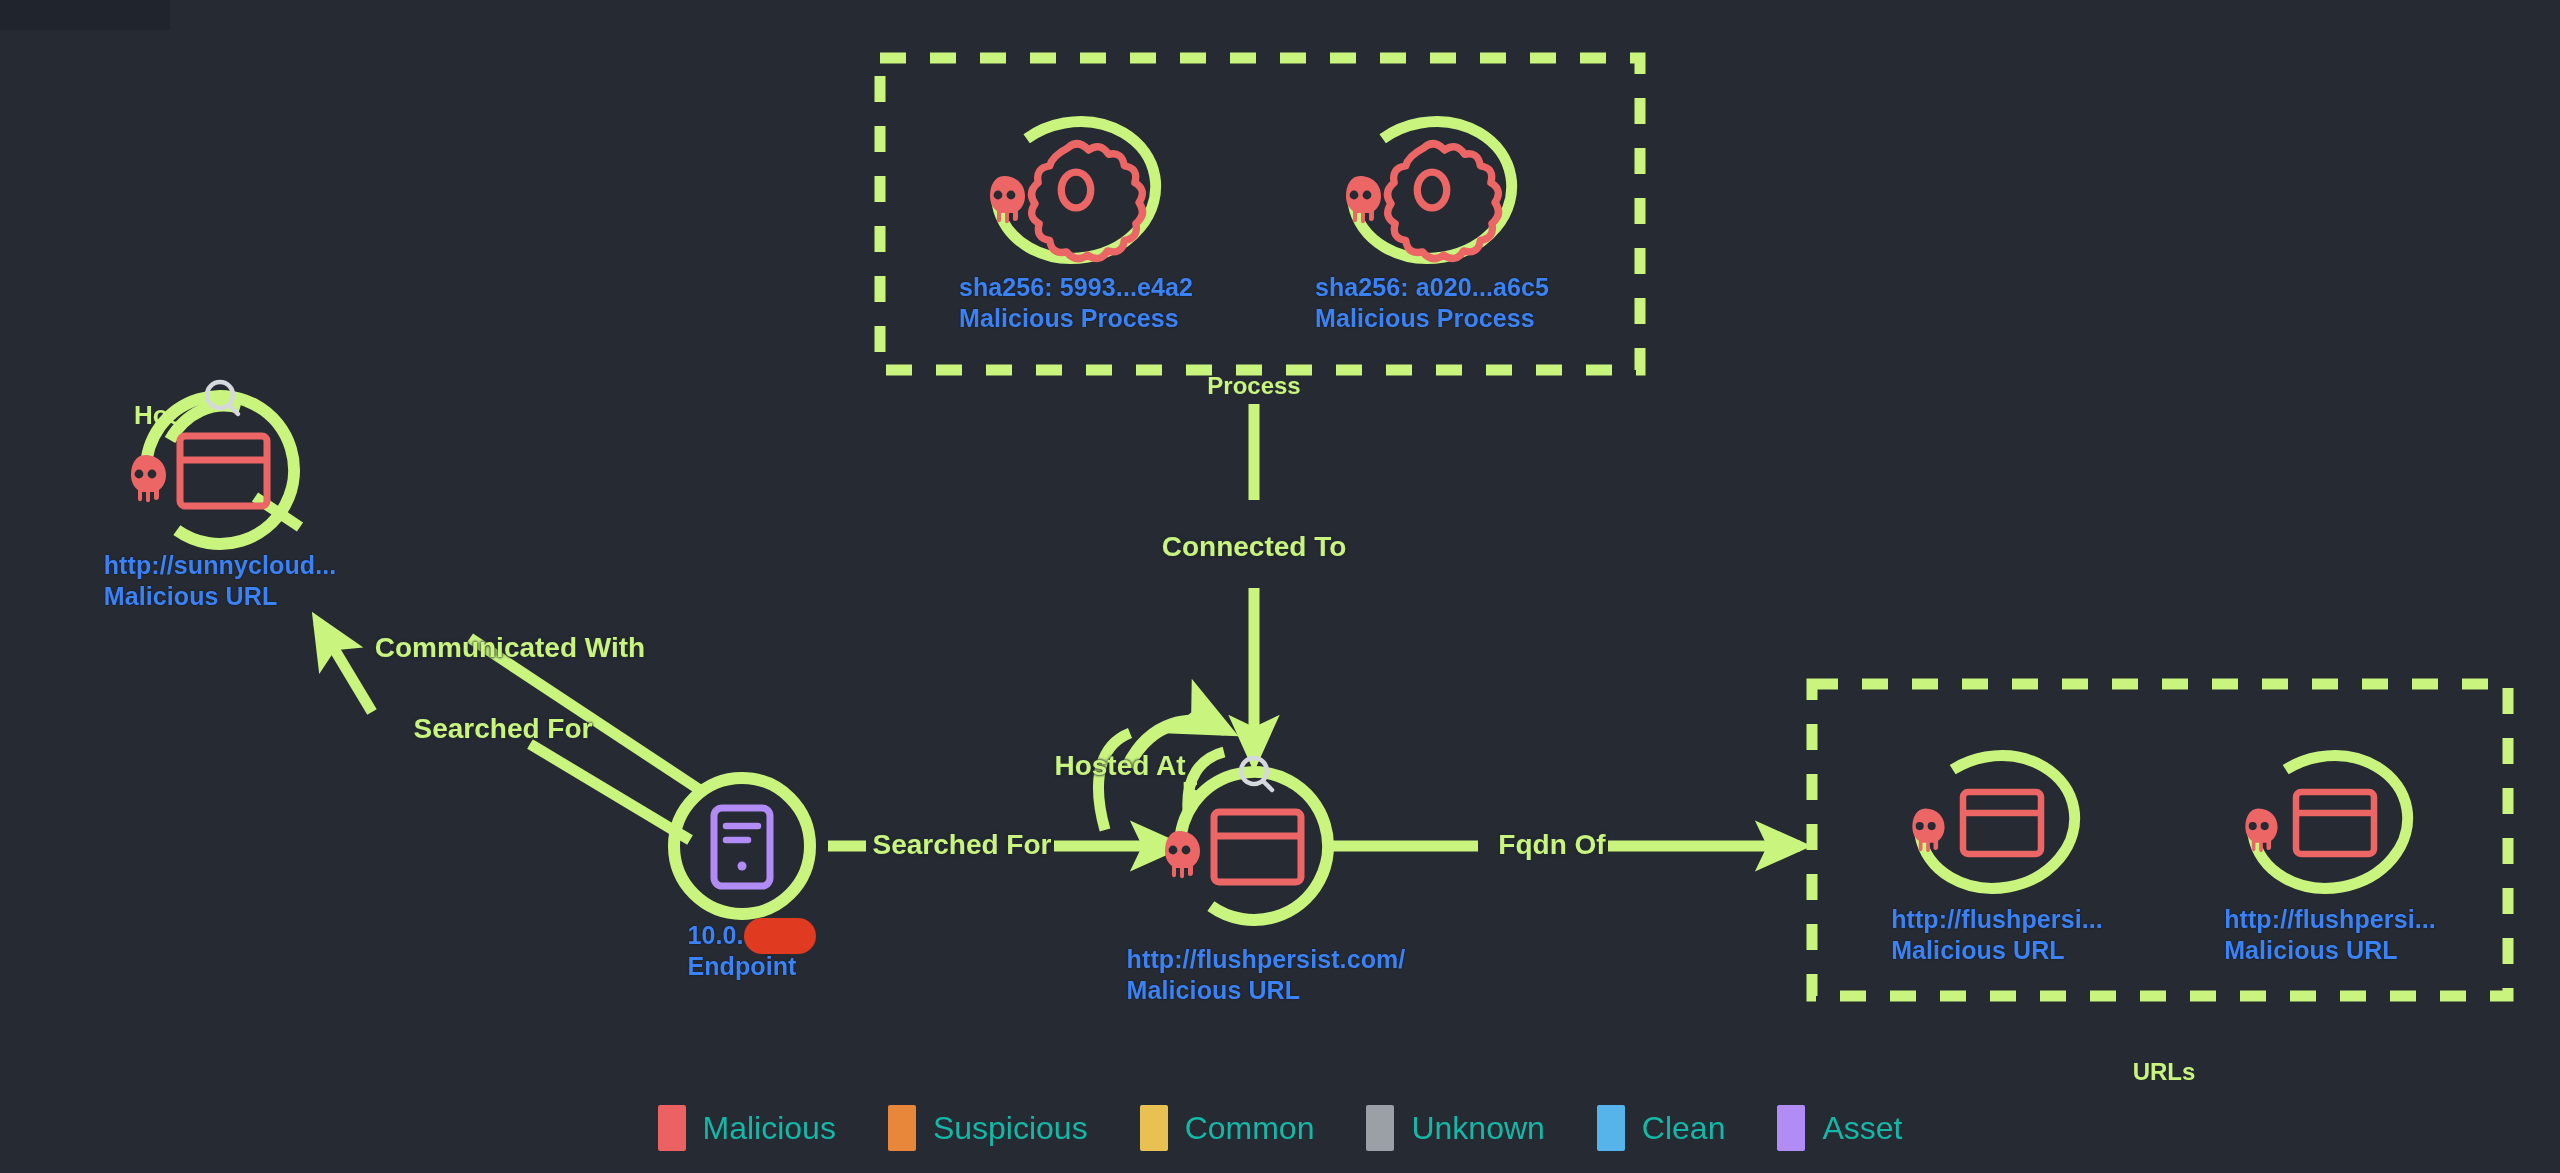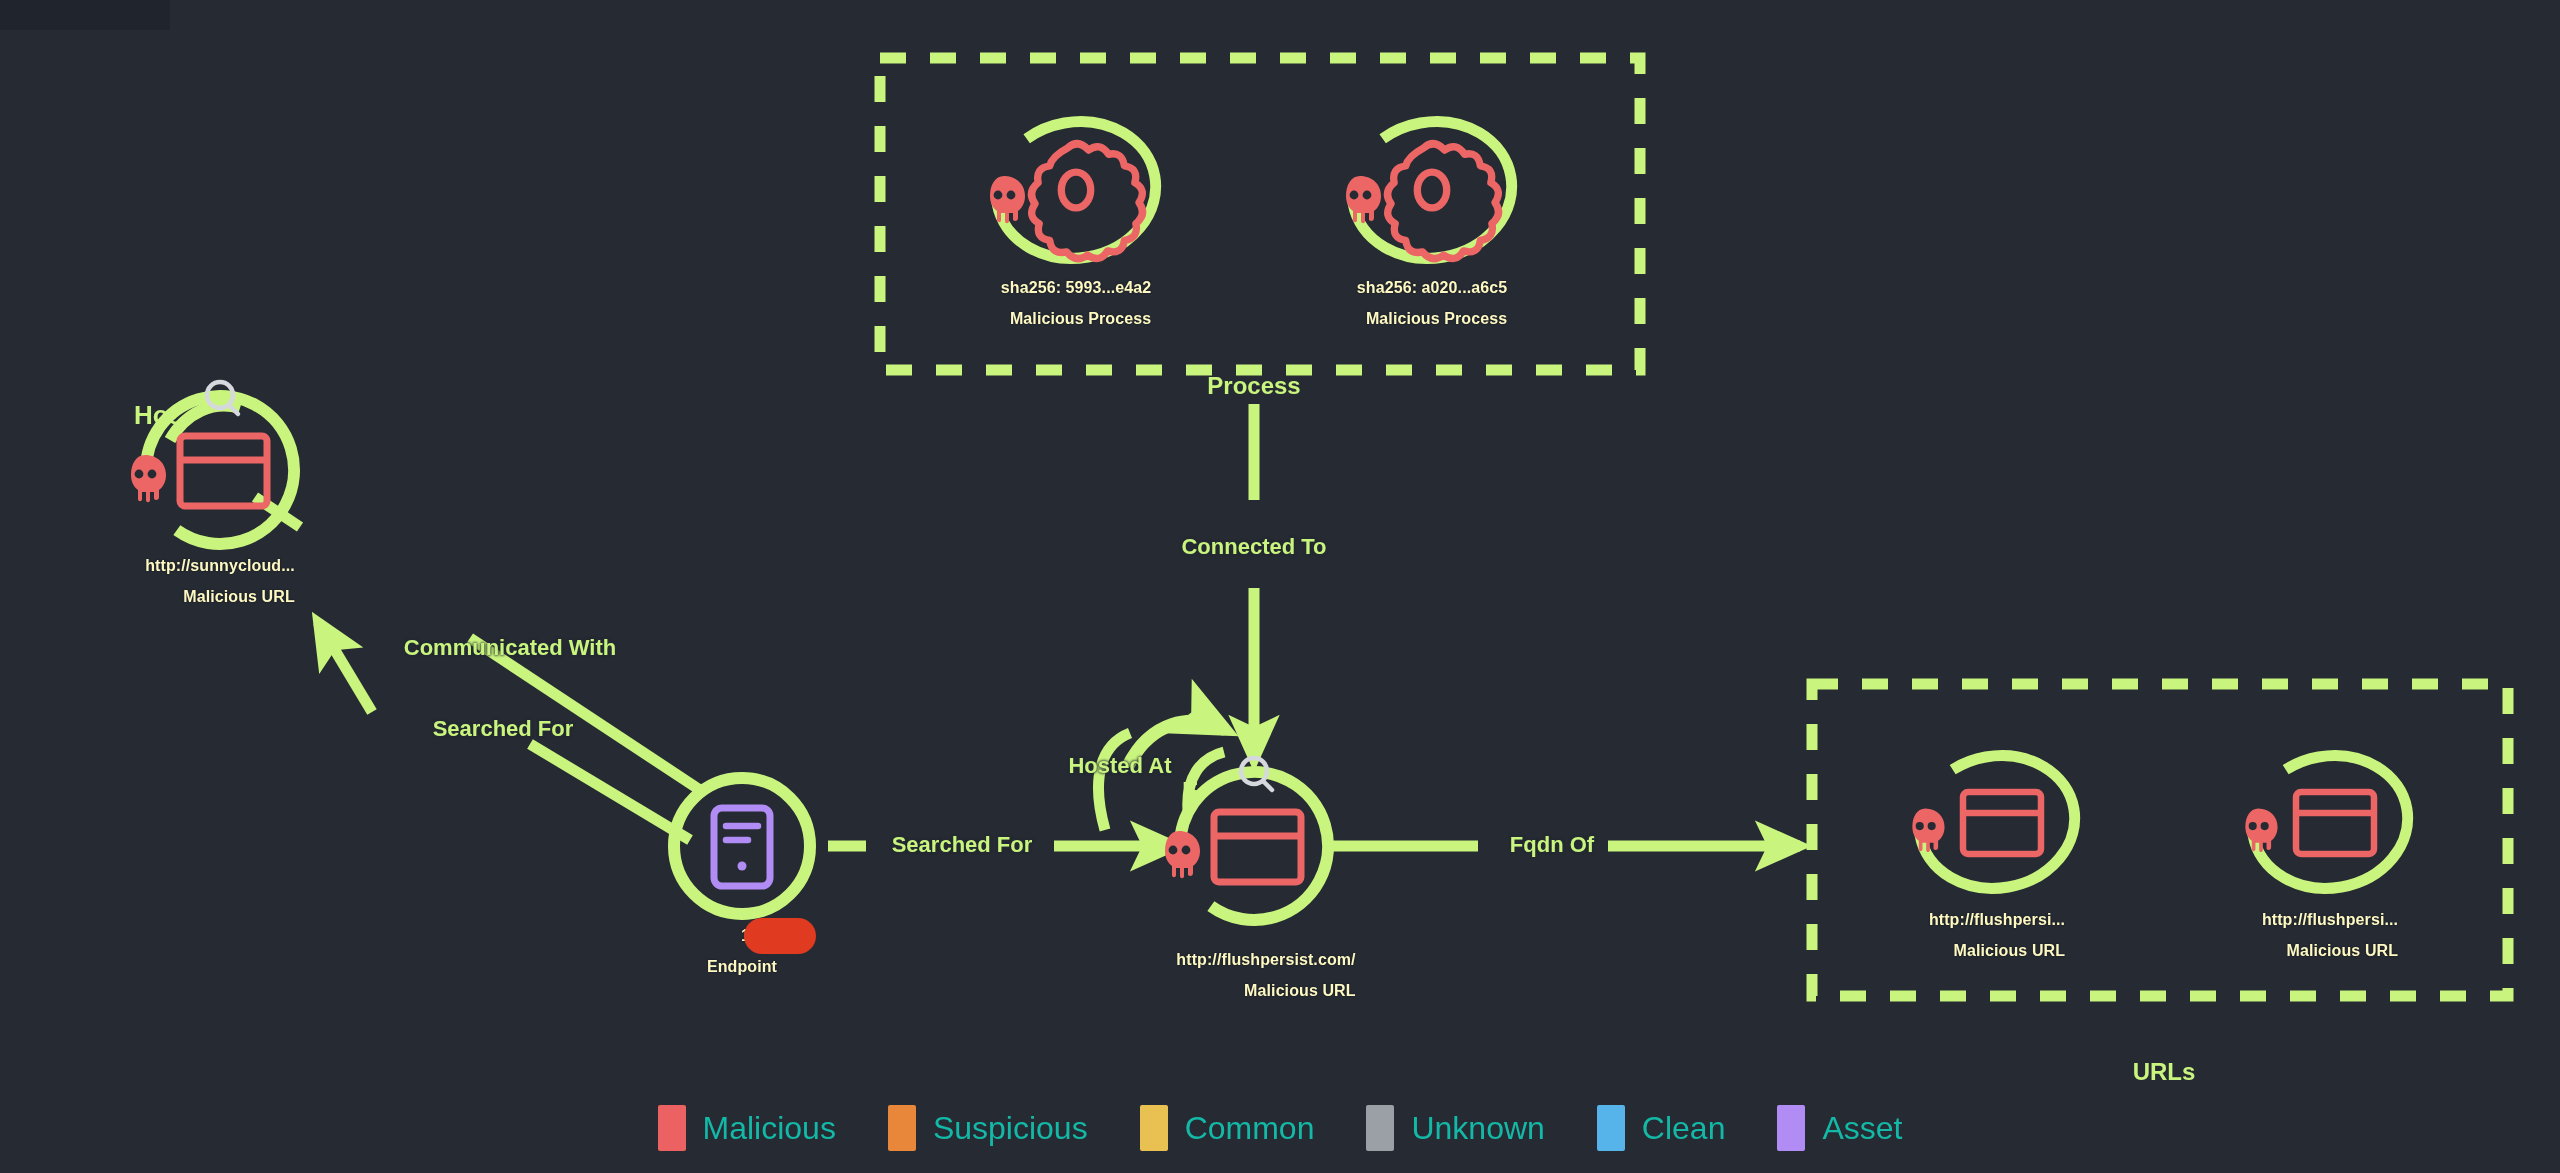--- a/index.html
+++ b/index.html
@@ -9,35 +9,35 @@
     font-family:"Liberation Sans", sans-serif;
     overflow:hidden;
     position:relative;
   }
   #graph-canvas{position:absolute;inset:0;width:2560px;height:1173px;}
   .topband{position:absolute;left:0;top:0;width:170px;height:30px;background:#20242c;}
 
   
   .node-label{
     position:absolute;
-    text-align:right;
-    color:#fef9c3;
+    text-align:left;
+    color:#3b82f6;
     font-weight:bold;
-    font-size:16px;
+    font-size:25px;
     line-height:31px;
     letter-spacing:.1px;
     white-space:nowrap;
     transform:translateX(-50%);
     text-shadow:0 0 2px rgba(0,0,0,.55);
   }
   .edge-label{
     position:absolute;
     color:#c9f57e;
     font-weight:bold;
-    font-size:22px;
+    font-size:28px;
     white-space:nowrap;
     transform:translate(-50%,-50%);
     text-shadow:0 0 3px #252a33, 0 0 3px #252a33;
   }
   .group-label{
     position:absolute;
     color:#c9f57e;
     font-weight:bold;
     font-size:24px;
     white-space:nowrap;

